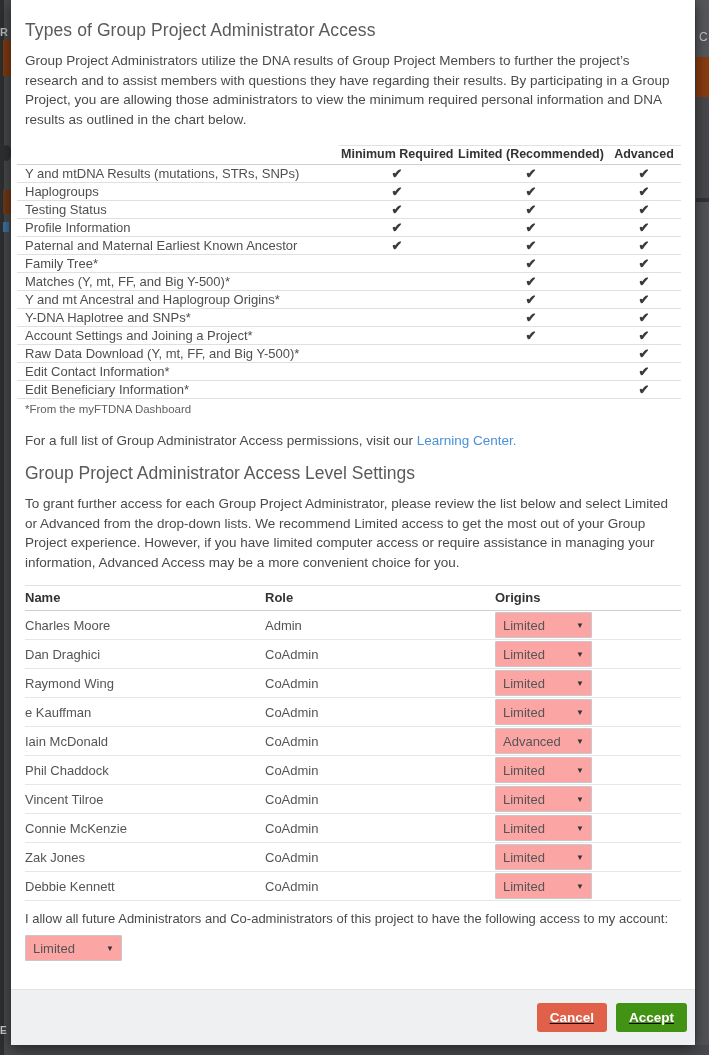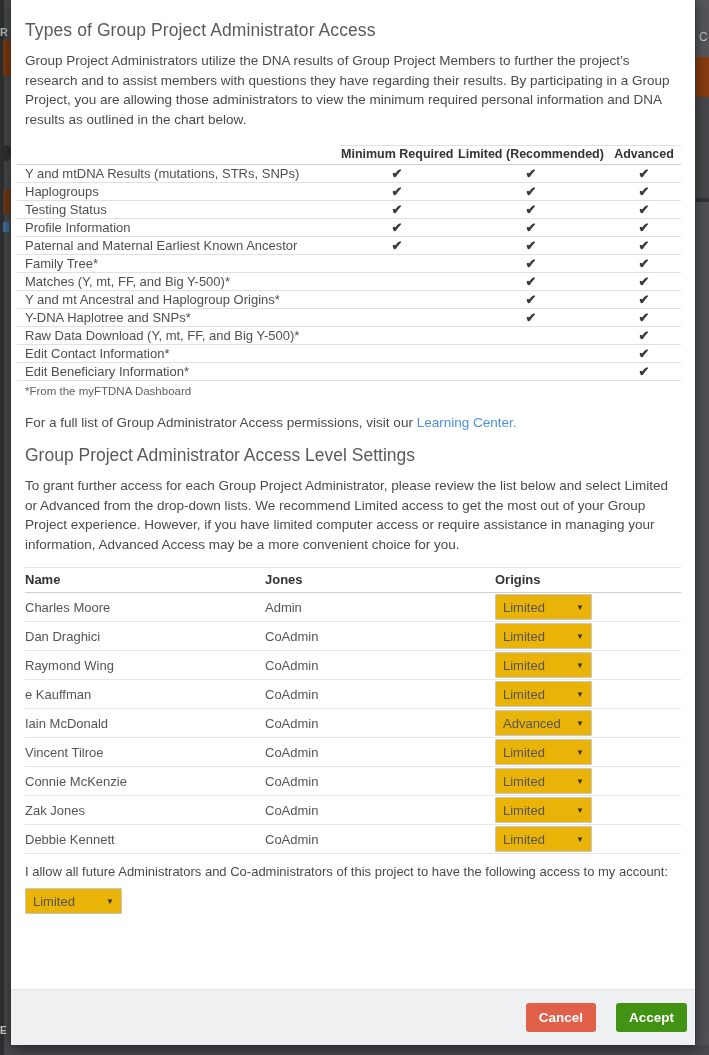--- a/index.html
+++ b/index.html
@@ -79,34 +79,34 @@
   .admins thead th{
     text-align:left;font-weight:bold;color:#333;font-size:13px;
     padding:4px 0 5px;border-top:1px solid #e2e2e2;border-bottom:1px solid #cfcfcf;
   }
   .admins tbody td{
     border-bottom:1px solid #e6e6e6;height:28px;color:#555;padding:0;
     vertical-align:middle;
   }
   .select-box{
     display:inline-flex;align-items:center;justify-content:space-between;
-    width:81px;height:24px;border:1px solid #c8c8c8;background:#eab308;
+    width:81px;height:24px;border:1px solid #c8c8c8;background:#fca5a5;
     padding:0 7px;font-size:13px;color:#555;border-radius:1px;cursor:pointer;
     box-sizing:content-box;
   }
   .caret{font-size:8px;color:#333;margin-left:6px;}
 
   .allow-text{font-size:13px;color:#4a4a4a;margin:10px 0 9px;}
   .allow-select-row{margin:0 0 0 0;}
 
   
   .modal-footer{
     height:55px;background:#eef0f1;border-top:1px solid #e0e2e3;
-    display:flex;align-items:center;justify-content:flex-end;gap:20px;
-    padding:0 8px;flex:none;
+    display:flex;align-items:center;justify-content:flex-end;gap:9px;
+    padding:0 8px;flex:none;text-decoration:underline;
   }
   .btn{
     border:none;border-radius:3px;color:#fff;font-weight:bold;font-size:13.5px;
     height:29px;padding:0 13px;cursor:pointer;
     font-family:"Liberation Sans", sans-serif;
   }
   .btn-cancel{background:#e0604a;}
   .btn-accept{background:#429213;}
 </style>
 </head>
@@ -196,20 +196,26 @@
             <td class="check-cell"><span class="check">✔</span></td>
             <td class="check-cell"><span class="check">✔</span></td>
           </tr>
           <tr>
             <td class="perm-label">Y-DNA Haplotree and SNPs*</td>
             <td class="check-cell"></td>
             <td class="check-cell"><span class="check">✔</span></td>
             <td class="check-cell"><span class="check">✔</span></td>
           </tr>
           <tr>
+            <td class="perm-label">Account Settings and Joining a Project*</td>
+            <td class="check-cell"></td>
+            <td class="check-cell"><span class="check">✔</span></td>
+            <td class="check-cell"><span class="check">✔</span></td>
+          </tr>
+          <tr>
             <td class="perm-label">Raw Data Download (Y, mt, FF, and Big Y-500)*</td>
             <td class="check-cell"></td>
             <td class="check-cell"></td>
             <td class="check-cell"><span class="check">✔</span></td>
           </tr>
           <tr>
             <td class="perm-label">Edit Contact Information*</td>
             <td class="check-cell"></td>
             <td class="check-cell"></td>
             <td class="check-cell"><span class="check">✔</span></td>
@@ -233,21 +239,21 @@
 
     <table class="admins">
       <colgroup>
         <col class="c-name">
           <col class="c-role">
           <col class="c-acc">
       </colgroup>
       <thead>
         <tr>
           <th>Name</th>
-          <th>Jones</th>
+          <th>Role</th>
           <th>Origins</th>
         </tr>
       </thead>
       <tbody>
           <tr>
             <td>Charles Moore</td>
             <td>Admin</td>
             <td><div class="select-box">
                 <span>Limited</span>
                 <span class="caret">▼</span>
@@ -275,20 +281,28 @@
             <td><div class="select-box">
                 <span>Limited</span>
                 <span class="caret">▼</span>
               </div></td>
           </tr>
           <tr>
             <td>Iain McDonald</td>
             <td>CoAdmin</td>
             <td><div class="select-box">
                 <span>Advanced</span>
+                <span class="caret">▼</span>
+              </div></td>
+          </tr>
+          <tr>
+            <td>Phil Chaddock</td>
+            <td>CoAdmin</td>
+            <td><div class="select-box">
+                <span>Limited</span>
                 <span class="caret">▼</span>
               </div></td>
           </tr>
           <tr>
             <td>Vincent Tilroe</td>
             <td>CoAdmin</td>
             <td><div class="select-box">
                 <span>Limited</span>
                 <span class="caret">▼</span>
               </div></td>

